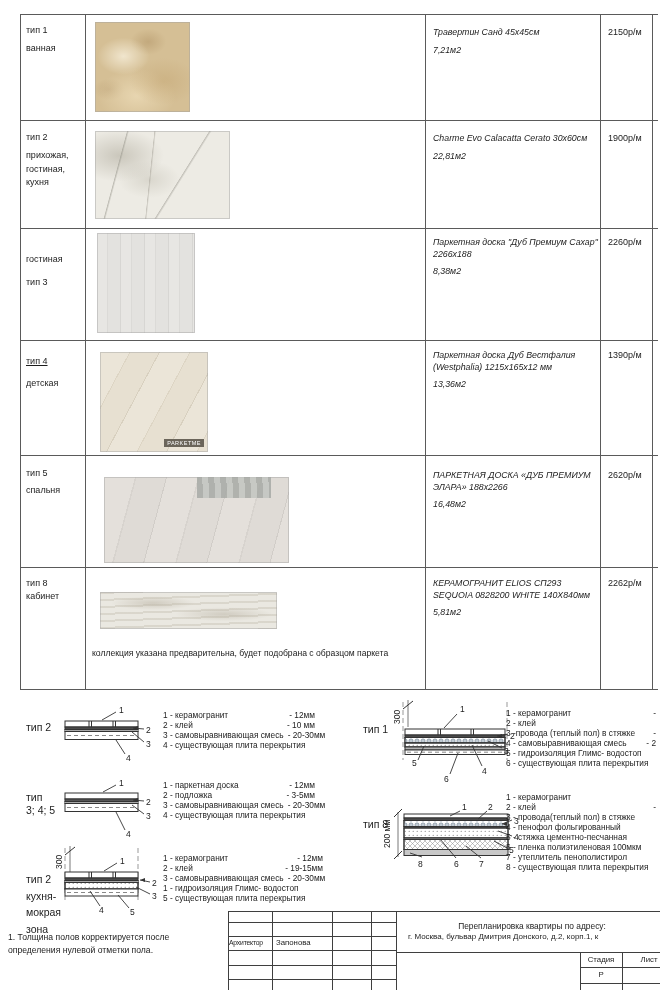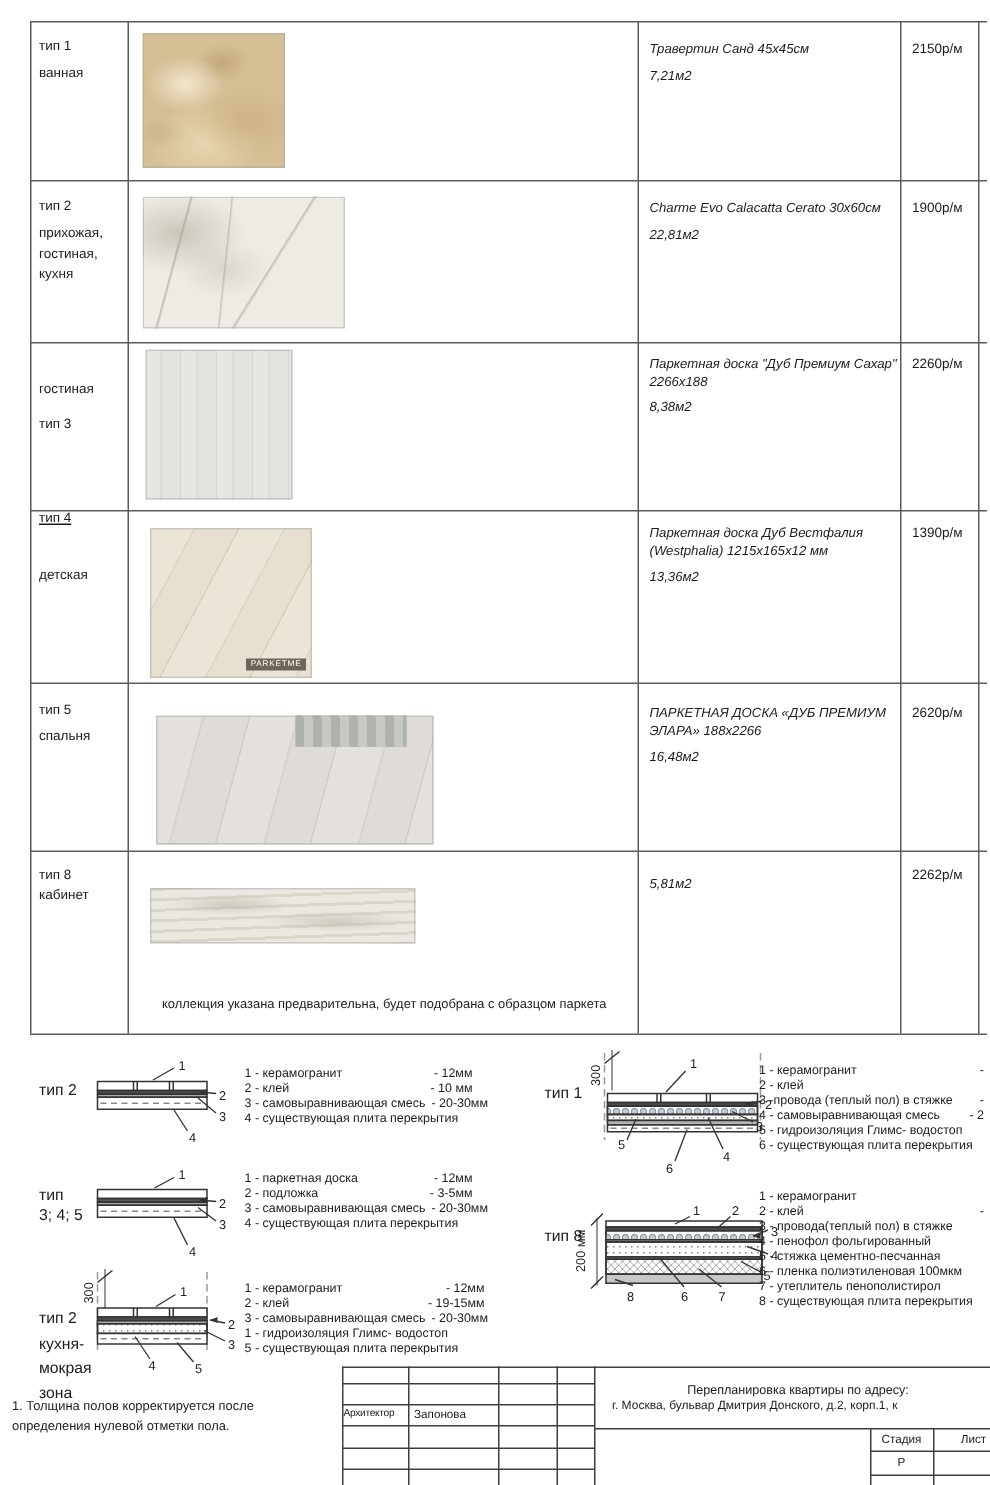--- a/index.html
+++ b/index.html
@@ -97,21 +97,21 @@
 
   <div class="t type-label" style="left:26px;top:237px;margin-top:40px;">тип 3</div>
   <div class="wrap rooms-label" style="left:26px;top:253px;">гостиная</div>
   <div class="swatch sw-wood-vert sw-border" style="left:97px;top:233px;width:98px;height:100px;"></div>
   <div class="wrap desc" style="left:433px;top:237px;">
     <div>Паркетная доска "Дуб Премиум Сахар" 2266х188</div>
     <div class="area">8,38м2</div>
   </div>
   <div class="t price" style="left:608px;top:237px;">2260р/м</div>
 
-  <div class="t type-label" style="left:26px;top:340px;text-decoration:underline;">тип 4</div>
+  <div class="t type-label" style="left:26px;top:356px;text-decoration:underline;">тип 4</div>
   <div class="wrap rooms-label" style="left:26px;top:377px;">детская</div>
   <div class="swatch sw-wood-diag sw-border" style="left:100px;top:352px;width:108px;height:100px;">
     <div class="watermark">PARKETME</div>
   </div>
   <div class="wrap desc" style="left:433px;top:350px;">
     <div>Паркетная доска Дуб Вестфалия (Westphalia) 1215х165х12 мм</div>
     <div class="area">13,36м2</div>
   </div>
   <div class="t price" style="left:608px;top:350px;">1390р/м</div>
 
@@ -122,22 +122,23 @@
   </div>
   <div class="wrap desc" style="left:433px;top:470px;">
     <div>ПАРКЕТНАЯ ДОСКА «ДУБ ПРЕМИУМ ЭЛАРА» 188х2266</div>
     <div class="area">16,48м2</div>
   </div>
   <div class="t price" style="left:608px;top:470px;">2620р/м</div>
 
   <div class="t type-label" style="left:26px;top:578px;">тип 8</div>
   <div class="wrap rooms-label" style="left:26px;top:590px;">кабинет</div>
   <div class="swatch sw-plank sw-border" style="left:100px;top:592px;width:177px;height:37px;"></div>
-  <div class="t" style="left:108px;top:648px;font-size:8.6px;margin-top:16px;">коллекция указана предварительна, будет подобрана с образцом паркета</div>
+  <div class="t" style="left:92px;top:648px;font-size:8.6px;">коллекция указана предварительна, будет подобрана с образцом паркета</div>
   <div class="wrap desc" style="left:433px;top:578px;">
+    <div>КЕРАМОГРАНИТ ELIOS СП293 SEQUOIA 0828200 WHITE   140Х840мм</div>
     <div class="area">5,81м2</div>
   </div>
   <div class="t price" style="left:608px;top:578px;">2262р/м</div>
 
   <div class="t diag-label" style="left:26px;top:721px;">тип 2</div>
   <svg class="diag" style="left:20px;top:700px;" width="155" height="62">
     <g stroke="#333" stroke-width="1" fill="none">
       <rect x="45" y="21" width="73" height="6" fill="#fff"></rect>
       <line x1="69" y1="21" x2="69" y2="27"></line>
         <line x1="71.5" y1="21" x2="71.5" y2="27"></line>

